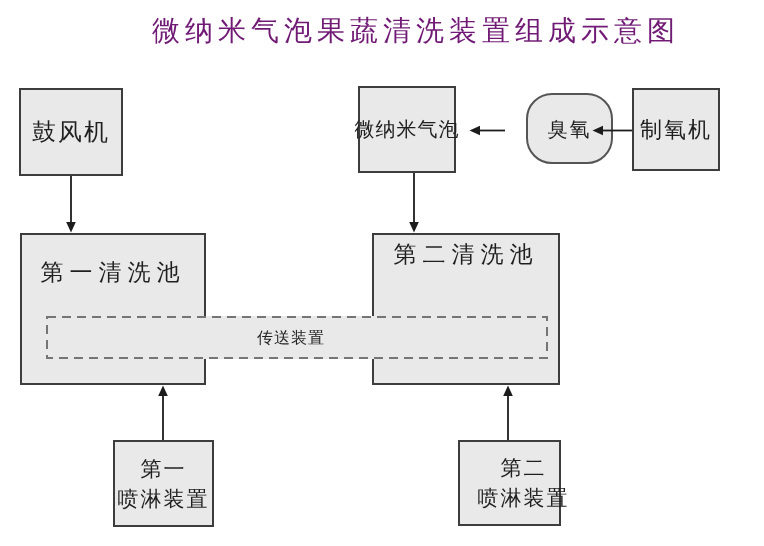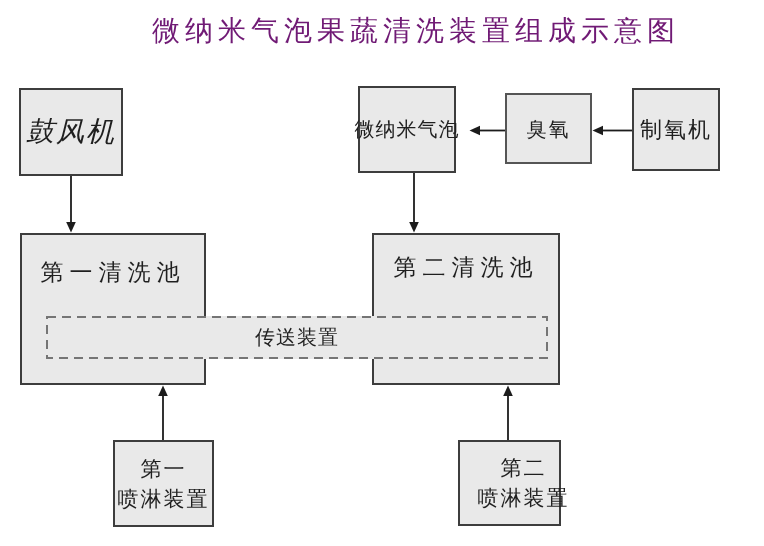--- a/index.html
+++ b/index.html
@@ -33,33 +33,33 @@
     display: flex;
     flex-direction: column;
     align-items: center;
     justify-content: center;
     text-align: center;
     z-index: 1;
     line-height: 1.35;
   }
   .node .ln { display: block; white-space: nowrap; }
 
-  #blower   { left: 19px;  top: 88px;  width: 104px; height: 88px; font-size: 28px; letter-spacing: 2px; font-style: italic; }
+  #blower   { left: 19px;  top: 88px;  width: 104px; height: 88px; font-size: 24px; letter-spacing: 2px; }
   #bubble-generator { left: 358px; top: 86px; width: 98px; height: 87px; font-size: 20px; letter-spacing: 1px; line-height: 29px; }
-  #ozone-generator  { left: 505px; top: 93px; width: 87px;  height: 71px; font-size: 20px; letter-spacing: 2px; line-height: 28px; border-color: #555555; }
+  #ozone-generator  { left: 526px; top: 93px; width: 87px;  height: 71px; font-size: 20px; letter-spacing: 2px; line-height: 28px; border-color: #555555; border-radius: 26px; }
   #oxygen-machine   { left: 632px; top: 88px; width: 88px;  height: 83px; font-size: 22px; letter-spacing: 2px; }
 
   #pool1 { left: 20px;  top: 233px; width: 186px; height: 152px; font-size: 23px; letter-spacing: 6px; justify-content: flex-start; padding-top: 22px; }
-  #pool2 { left: 372px; top: 233px; width: 188px; height: 152px; font-size: 23px; letter-spacing: 6px; justify-content: flex-start; padding-top: 17px; }
+  #pool2 { left: 372px; top: 233px; width: 188px; height: 152px; font-size: 23px; letter-spacing: 6px; justify-content: flex-start; padding-top: 4px; }
 
   #conveyor {
-    left: 46px; top: 316px; width: 502px; height: 43px;
+    left: 40px; top: 316px; width: 502px; height: 43px;
     border: none;
     z-index: 2;
-    font-size: 20px; letter-spacing: 1px;
+    font-size: 16px; letter-spacing: 1px;
   }
 
   #spray1 { left: 113px; top: 440px; width: 101px; height: 87px; font-size: 21px; letter-spacing: 2px; line-height: 30px; }
   #spray2 { left: 458px; top: 440px; width: 103px; height: 86px; font-size: 21px; letter-spacing: 2px; line-height: 30px; padding-left: 28px; }
 
   .overlay {
     position: absolute;
     left: 0; top: 0;
     width: 764px; height: 546px;
     z-index: 3;

